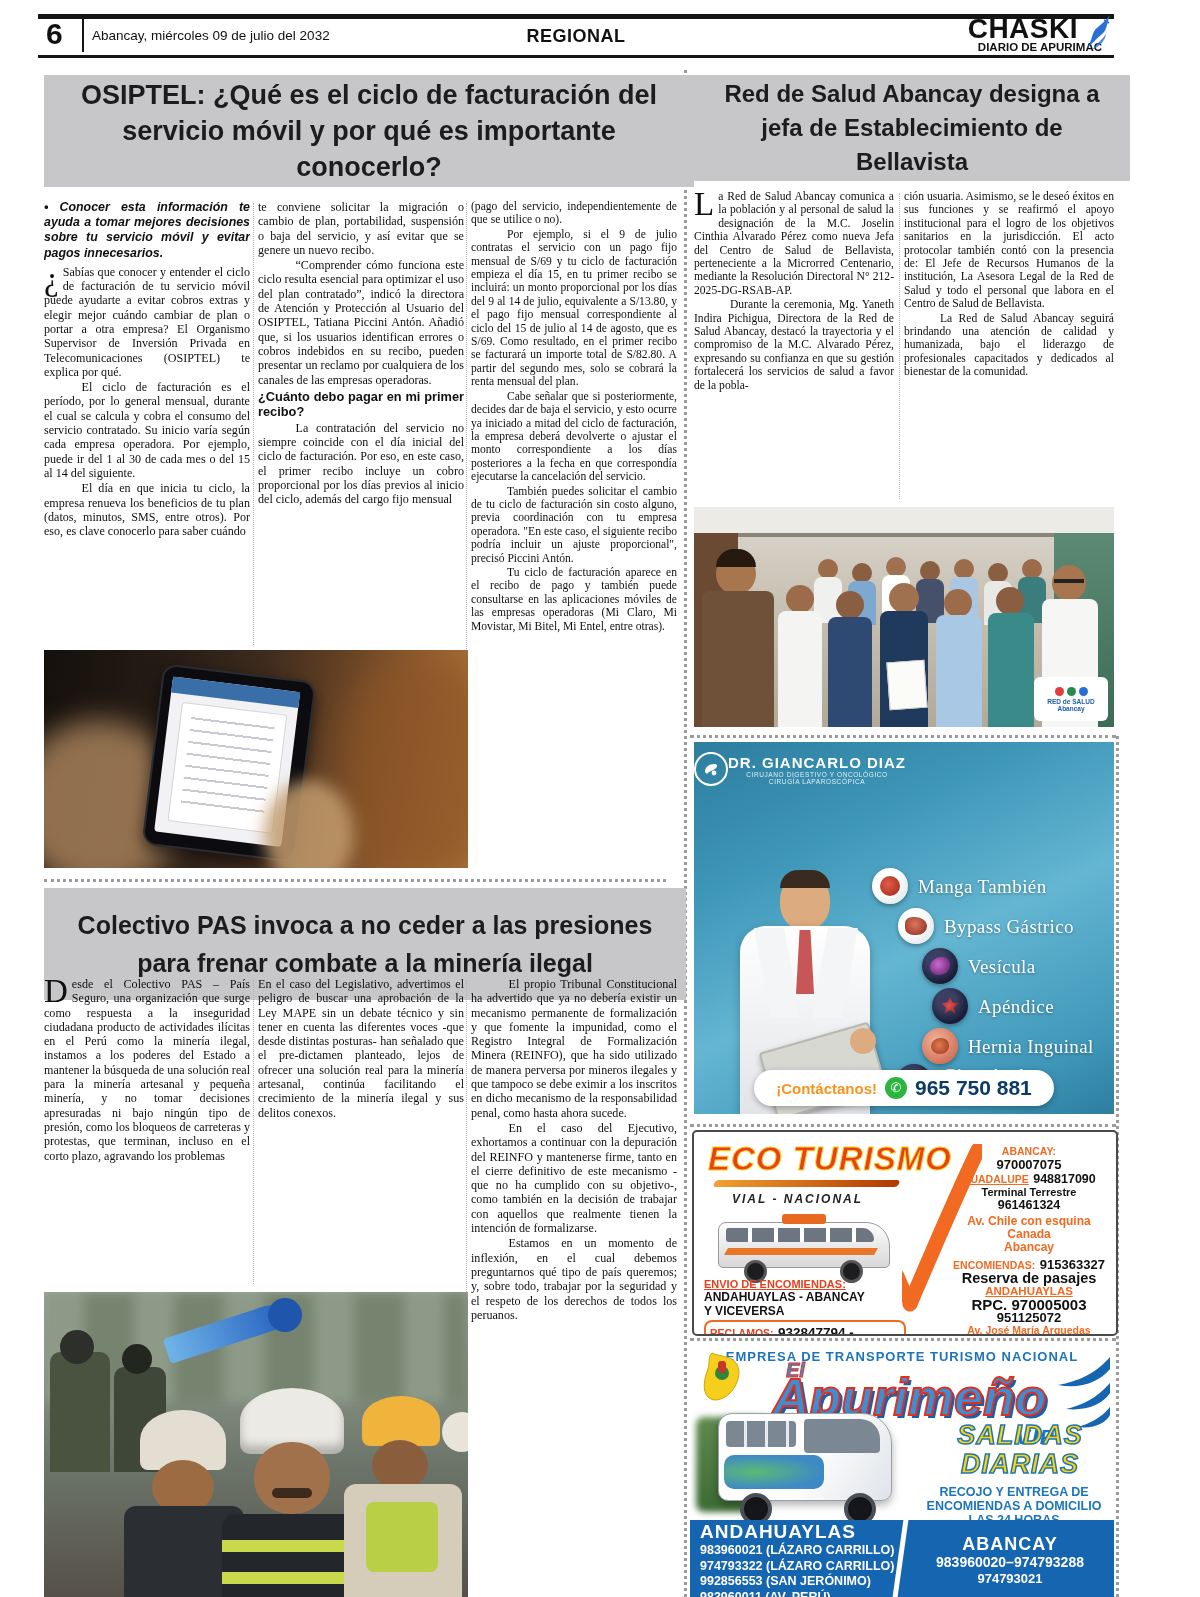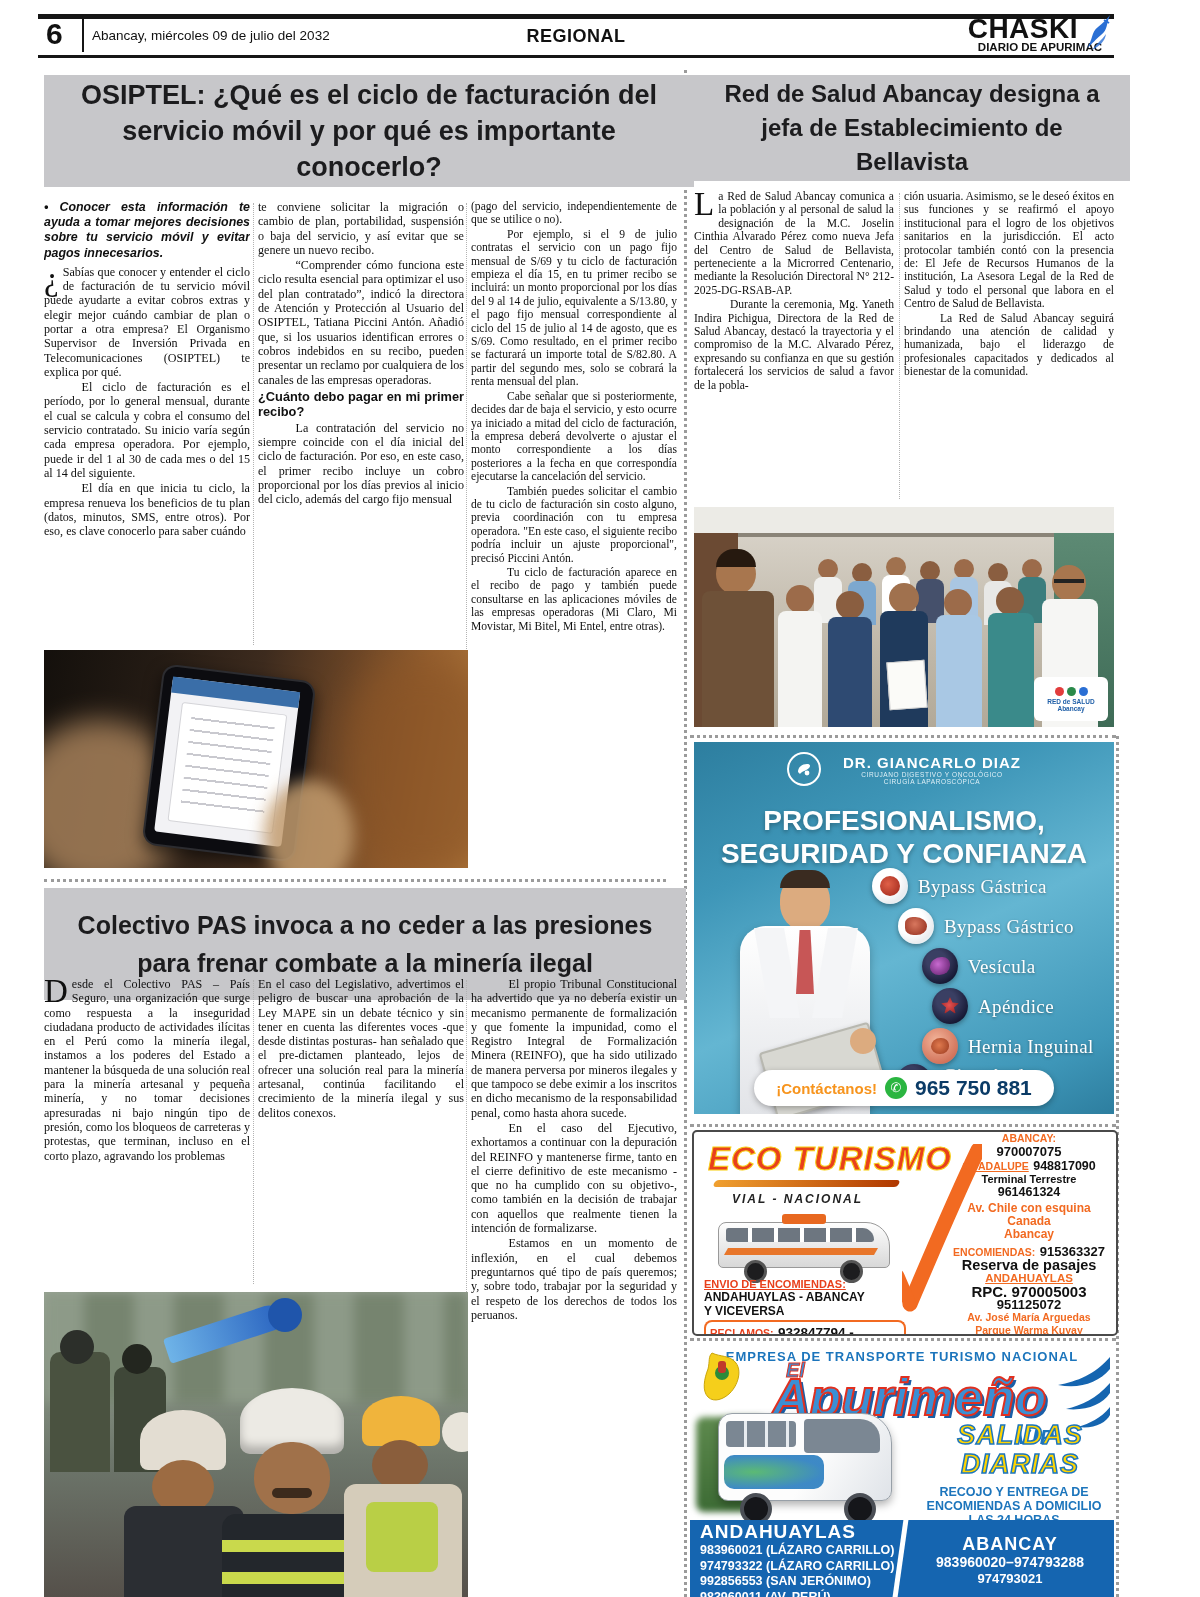--- a/index.html
+++ b/index.html
@@ -258,53 +258,49 @@
           <span style="width:9px;height:9px;border-radius:50%;background:#e23c3c;display:inline-block;"></span>
           <span style="width:9px;height:9px;border-radius:50%;background:#2a8a4a;display:inline-block;"></span>
           <span style="width:9px;height:9px;border-radius:50%;background:#2a6fd4;display:inline-block;"></span>
         </div>
       <div class="sans" style="font-size:6.5px;font-weight:bold;color:#1f5fa8;text-align:center;">RED de SALUD Abancay</div>
     </div>
   </div>
 
   <div class="hdot" style="left:690px;top:735px;width:426px;"></div>
   <div id="docad">
-    <div class="abs" style="left:0;top:10px;width:420px;display:flex;align-items:center;justify-content:center;gap:22px;">
+    <div class="abs" style="left:0;top:10px;width:420px;display:flex;align-items:center;gap:0;">
       <div style="width:30px;height:30px;border-radius:50%;border:2px solid #fff;display:flex;align-items:center;justify-content:center;">
         <svg width="18" height="18" viewBox="0 0 18 18">
             <path d="M3 12 C3 7 7 4 12 4 C15 4 16 6 14 8 C11 11 7 11 5 14 Z" fill="#ffffff"></path>
             <circle cx="12" cy="13" r="2.4" fill="#ffffff"></circle>
           </svg>
       </div>
       <div>
         <div class="sans" style="font-size:15px;font-weight:900;color:#fff;letter-spacing:1px;">DR. GIANCARLO DIAZ</div>
         <div class="sans" style="font-size:6.5px;color:#dff0f7;letter-spacing:.6px;text-align:center;">CIRUJANO DIGESTIVO Y ONCOLÓGICO</div>
         <div class="sans" style="font-size:6.5px;color:#dff0f7;letter-spacing:.6px;text-align:center;">CIRUGÍA LAPAROSCÓPICA</div>
       </div>
-    </div>
-    <div class="abs sans" style="left:0;top:62px;width:420px;text-align:center;font-size:28px;font-weight:900;color:#fff;text-shadow:0 2px 4px rgba(0,0,0,.3);line-height:33px;">
-      <div>PROFESIONALISMO,</div>
-      <div>SEGURIDAD Y CONFIANZA</div>
     </div>
 
     <div class="abs" style="left:16px;top:126px;width:190px;height:246px;">
       <div class="abs" style="left:70px;top:6px;width:50px;height:56px;border-radius:46%;background:#dcab7f;"></div>
       <div class="abs" style="left:70px;top:2px;width:50px;height:18px;border-radius:24px 24px 0 0;background:#3a2b20;"></div>
       <div class="abs" style="left:30px;top:58px;width:130px;height:188px;border-radius:26px 26px 0 0;background:linear-gradient(#ffffff,#e2e4e8);box-shadow:0 4px 10px rgba(0,0,0,.25);"></div>
       <div class="abs" style="left:86px;top:62px;width:18px;height:64px;background:#c75656;clip-path:polygon(20% 0,80% 0,100% 100%,0 100%);"></div>
       <div class="abs" style="left:52px;top:60px;width:30px;height:90px;background:#f4f5f7;transform:skewX(10deg);"></div>
       <div class="abs" style="left:110px;top:60px;width:30px;height:90px;background:#f4f5f7;transform:skewX(-10deg);"></div>
       <div class="abs" style="left:56px;top:168px;width:110px;height:66px;background:#d8d8d2;border:2px solid #b8b8b0;border-radius:4px;transform:rotate(-16deg);box-shadow:0 3px 6px rgba(0,0,0,.3);"></div>
       <div class="abs" style="left:140px;top:160px;width:26px;height:26px;border-radius:50%;background:#dcab7f;"></div>
     </div>
 
     <div class="svc-icon icon-light" style="left:178px;top:126px;">
         <div class="blob" style="left:8px;top:8px;width:20px;height:20px;background:radial-gradient(circle at 40% 40%,#e06048,#9c2418);"></div>
       </div>
-    <div class="svc-label" style="left:224px;top:134px;">Bypass Gástrica</div>
+    <div class="svc-label" style="left:224px;top:134px;">Manga También</div>
     <div class="svc-icon icon-light" style="left:204px;top:166px;">
         <div class="blob" style="left:7px;top:9px;width:22px;height:18px;background:radial-gradient(circle at 45% 40%,#d8775e,#8e2a1a);border-radius:40% 60% 55% 45%;"></div>
       </div>
     <div class="svc-label" style="left:250px;top:174px;">Bypass Gástrico</div>
     <div class="svc-icon icon-dark" style="left:228px;top:206px;">
         <div class="blob" style="left:8px;top:9px;width:20px;height:18px;background:radial-gradient(circle at 40% 40%,#c86ad0,#5a1a66);border-radius:60% 40% 55% 45%;"></div>
       </div>
     <div class="svc-label" style="left:274px;top:214px;">Vesícula</div>
     <div class="svc-icon icon-dark" style="left:238px;top:246px;">
         <div class="blob" style="left:9px;top:9px;width:18px;height:18px;background:radial-gradient(circle at 45% 45%,#e45252,#7e1212);clip-path:polygon(50% 0,64% 30%,100% 35%,72% 58%,82% 95%,50% 72%,18% 95%,28% 58%,0 35%,36% 30%);"></div>
@@ -343,21 +339,21 @@
       <div class="abs" style="left:122px;top:46px;width:17px;height:17px;border-radius:50%;background:#1d1d1f;border:3px solid #555;"></div>
     </div>
 
     <div class="abs" style="left:208px;top:12px;width:80px;height:170px;">
       <svg width="80" height="170" viewBox="0 0 80 170">
           <path d="M8 160 C26 118 52 56 76 6" stroke="#f26a21" stroke-width="15" fill="none" stroke-linecap="round"></path>
           <path d="M8 160 L-4 132" stroke="#f26a21" stroke-width="13" fill="none" stroke-linecap="round"></path>
         </svg>
     </div>
 
-    <div class="abs" style="left:252px;top:0;width:166px;text-align:center;line-height:13px;">
+    <div class="abs" style="left:252px;top:13px;width:166px;text-align:center;line-height:13px;">
       <div class="eco-orange" style="font-size:10.5px;">ABANCAY:</div>
       <div class="eco-black" style="font-size:13px;">970007075</div>
       <div><span class="eco-orange" style="font-size:10.5px;text-decoration:underline;">GUADALUPE</span> <span class="eco-black" style="font-size:12.5px;">948817090</span></div>
       <div class="eco-black" style="font-size:11px;">Terminal Terrestre</div>
       <div class="eco-black" style="font-size:12.5px;">961461324</div>
       <div class="eco-orange" style="font-size:12px;margin-top:3px;">Av. Chile con esquina Canada</div>
       <div class="eco-orange" style="font-size:12px;">Abancay</div>
       <div style="margin-top:3px;"><span class="eco-orange" style="font-size:10.5px;">ENCOMIENDAS:</span> <span class="eco-black" style="font-size:13px;">915363327</span></div>
       <div class="eco-black" style="font-size:14.5px;">Reserva de pasajes</div>
       <div class="eco-orange" style="font-size:11.5px;text-decoration:underline;">ANDAHUAYLAS</div>

